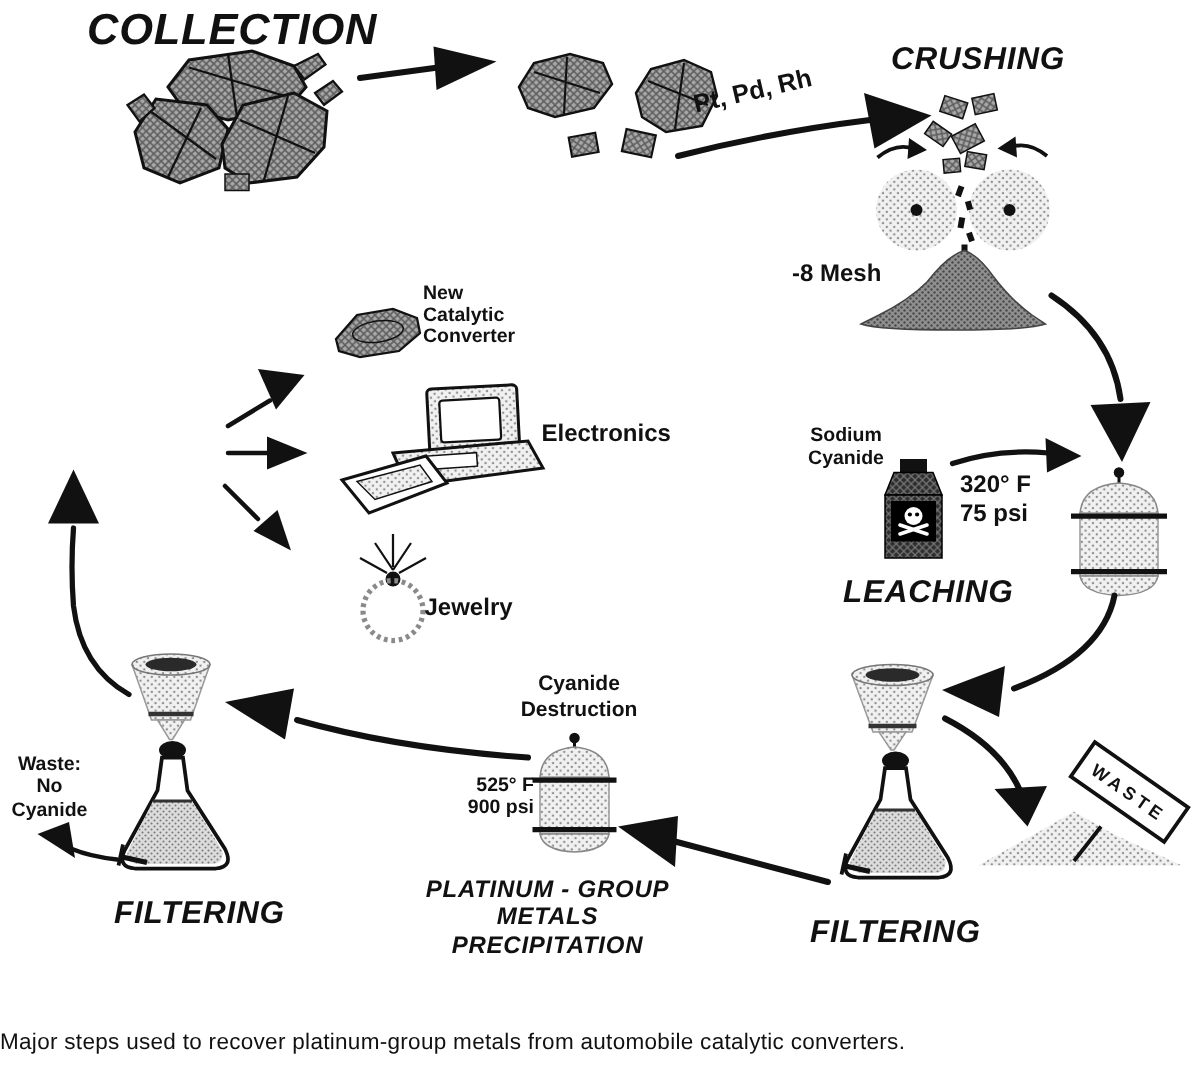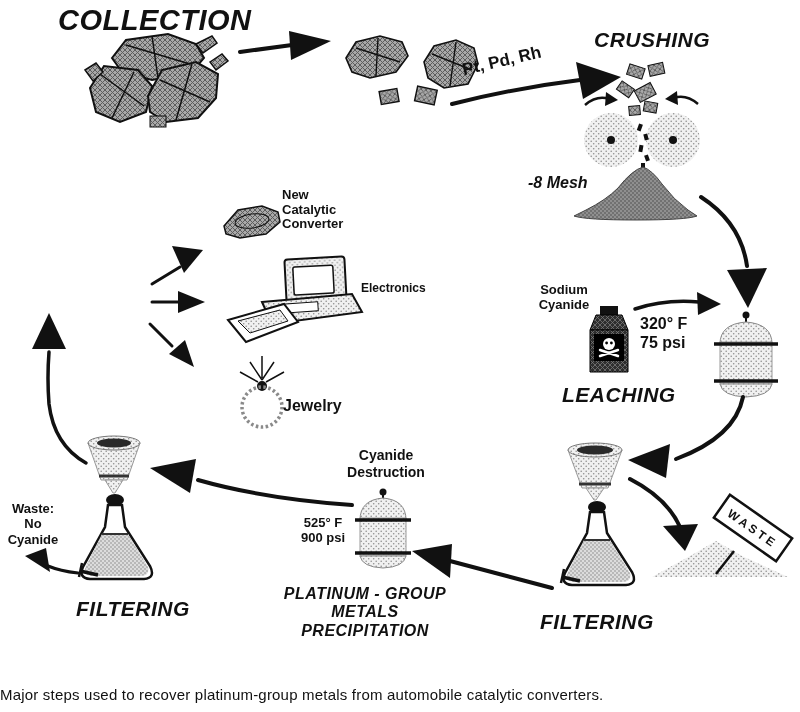--- a/index.html
+++ b/index.html
@@ -268,33 +268,33 @@
 <div class="lbl step big" style="left:58px;top:3px;">COLLECTION</div>
 <div class="lbl step" style="left:594px;top:28px;">CRUSHING</div>
 <div class="lbl step" style="left:562px;top:383px;">LEACHING</div>
 <div class="lbl step" style="left:76px;top:597px;">FILTERING</div>
 <div class="lbl step" style="left:540px;top:610px;">FILTERING</div>
 <div class="lbl step ctr" style="left:250px;top:585px;width:230px;font-size:16px;line-height:1.15;">PLATINUM - GROUP
 METALS
 PRECIPITATION</div>
 
 <div class="lbl rot" style="left:465px;top:60px;">Pt, Pd, Rh</div>
-<div class="lbl" style="left:528px;top:174px;font-size:16px;font-style:italic;">-8 Mesh</div>
+<div class="lbl" style="left:528px;top:174px;font-size:16px;">-8 Mesh</div>
 <div class="lbl small ctr" style="left:528px;top:282px;width:72px;">Sodium
 Cyanide</div>
 <div class="lbl" style="left:640px;top:315px;font-size:16px;">320° F
 75 psi</div>
 <div class="lbl ctr" style="left:336px;top:447px;width:100px;font-size:14px;">Cyanide
 Destruction</div>
-<div class="lbl small ctr" style="left:290px;top:515px;width:66px;">525° F
+<div class="lbl small ctr" style="left:290px;top:515px;width:66px;text-align:right;">525° F
 900 psi</div>
 <div class="lbl small ctr" style="left:0px;top:501px;width:66px;">Waste:
 No
 Cyanide</div>
 <div class="lbl small" style="left:282px;top:188px;line-height:1.13;">New
 Catalytic
 Converter</div>
-<div class="lbl" style="left:361px;top:281px;font-size:12px;">Electronics</div>
+<div class="lbl" style="left:361px;top:281px;font-size:16px;">Electronics</div>
 <div class="lbl" style="left:283px;top:397px;font-size:16px;">Jewelry</div>
 
 <div class="caption">Major steps used to recover platinum-group metals from automobile catalytic converters.</div>
 
 </div>
 
 </body></html>

